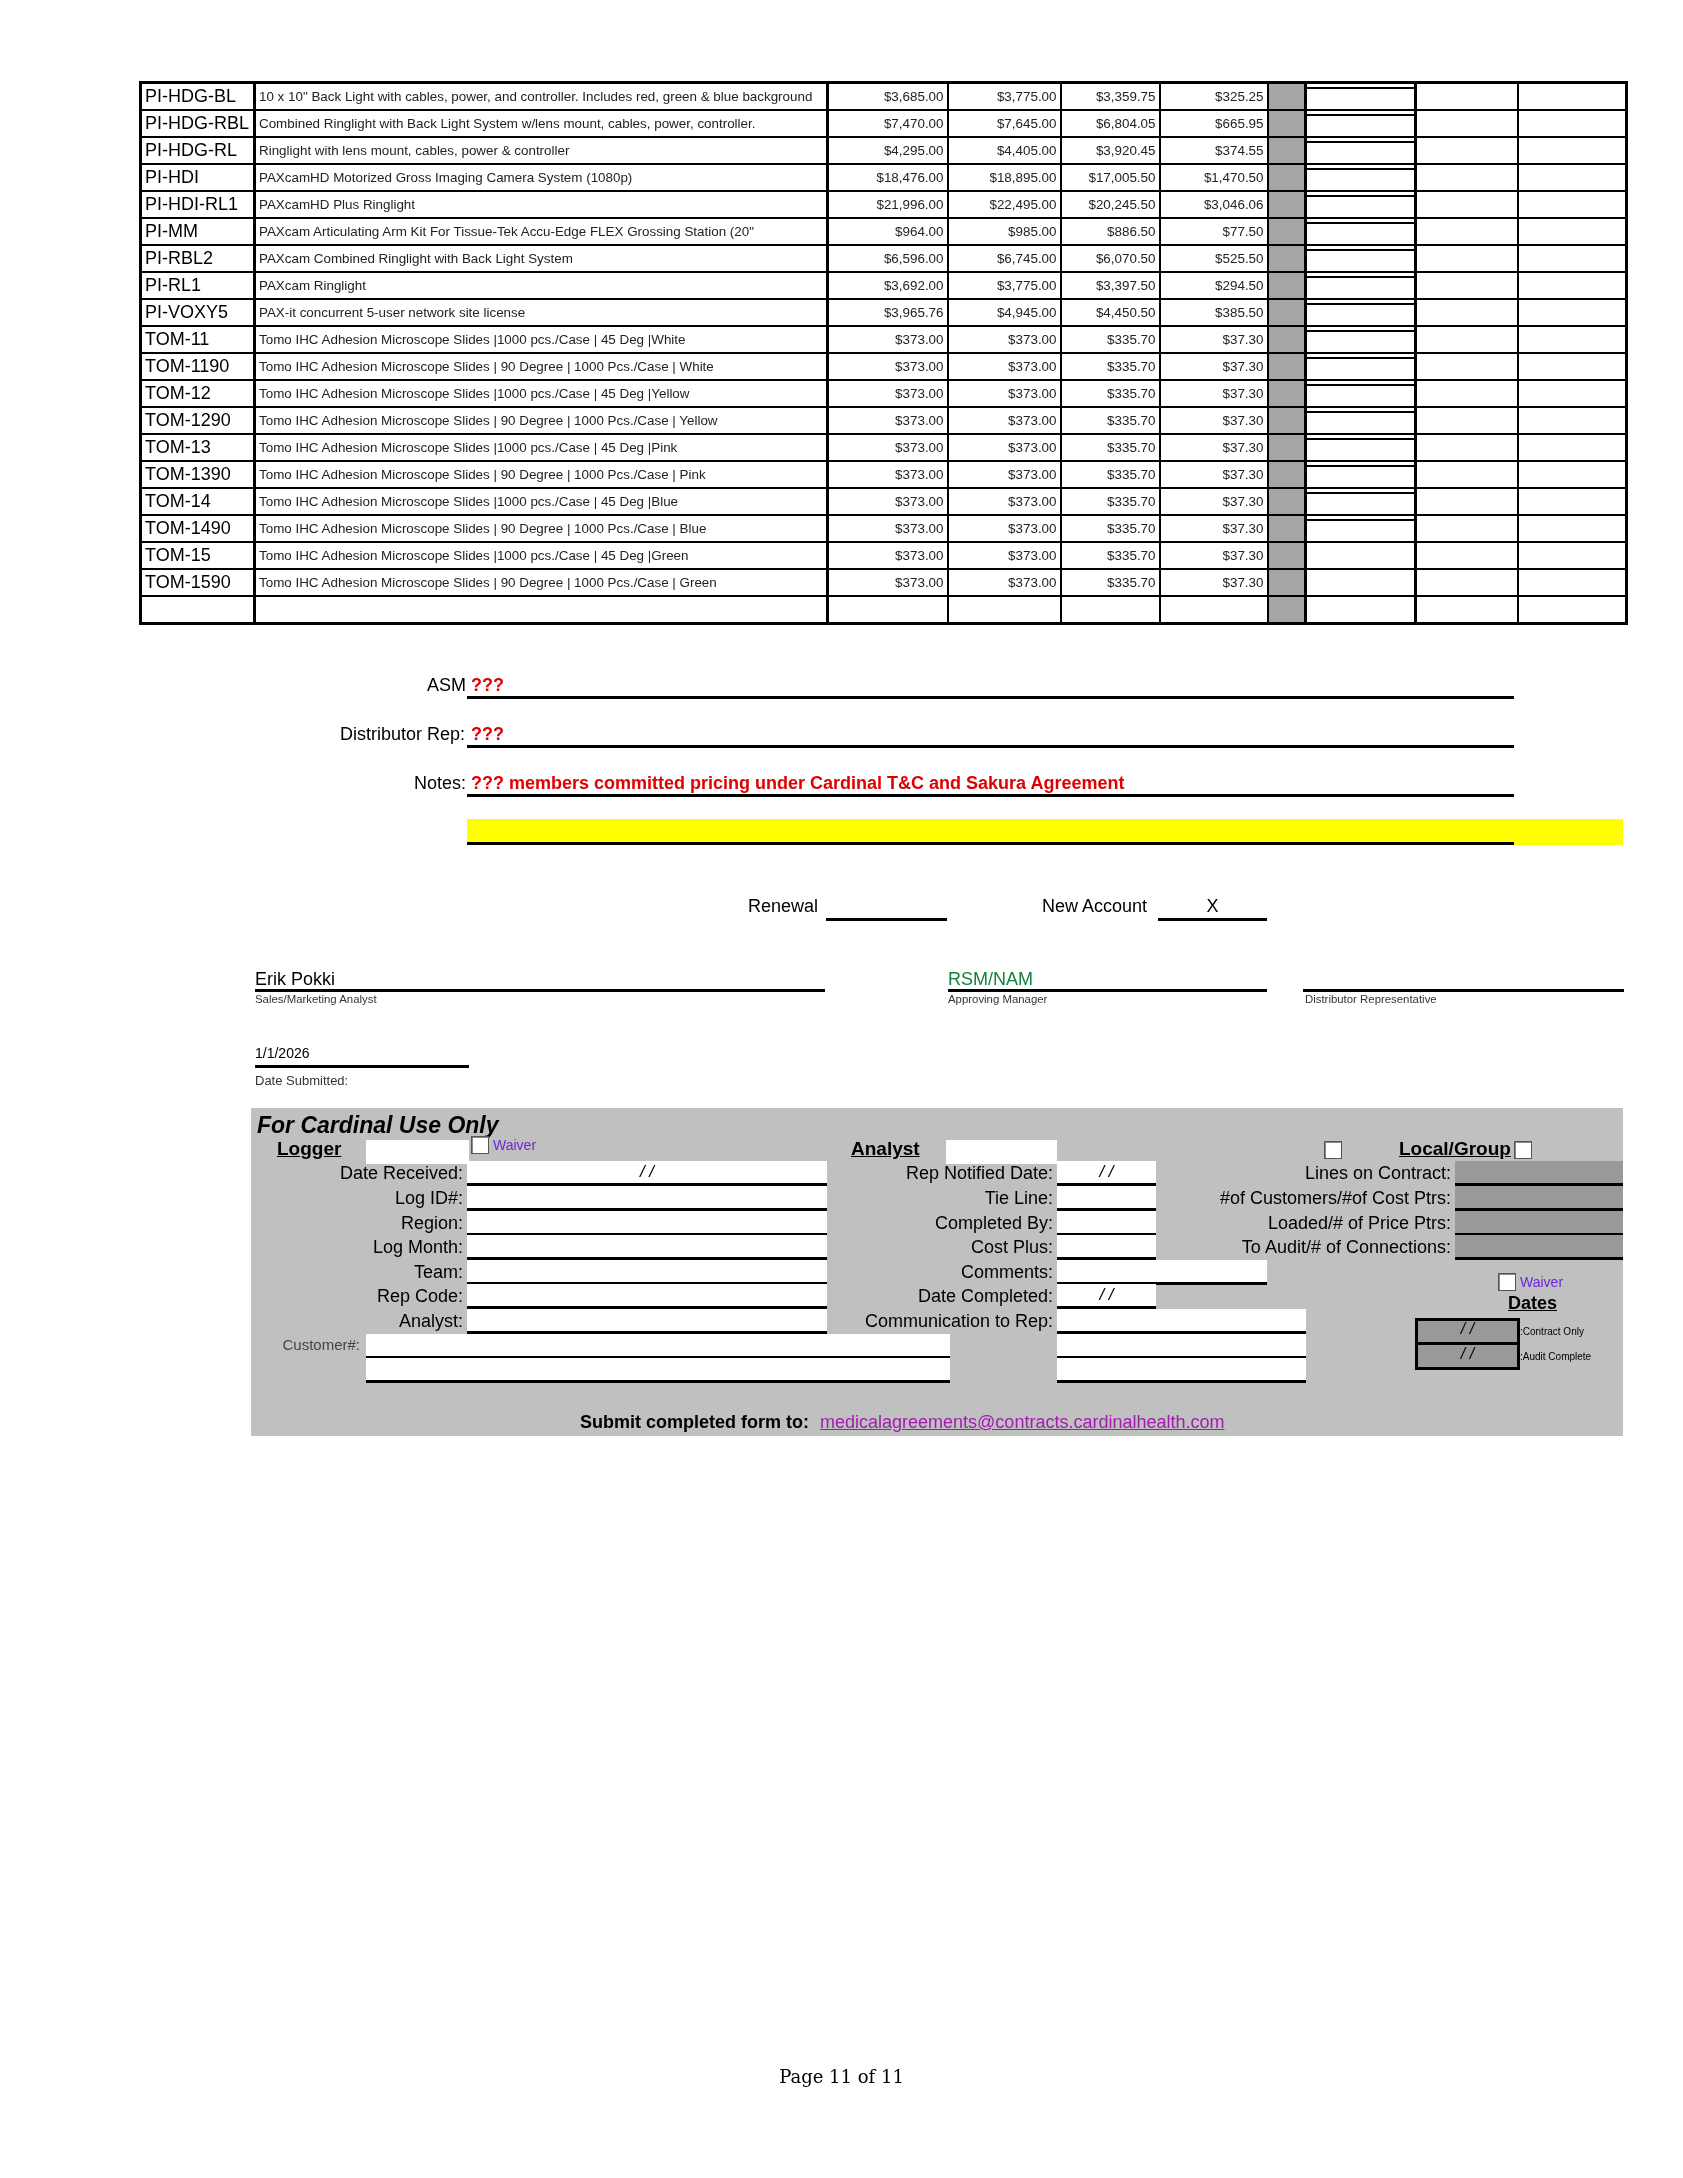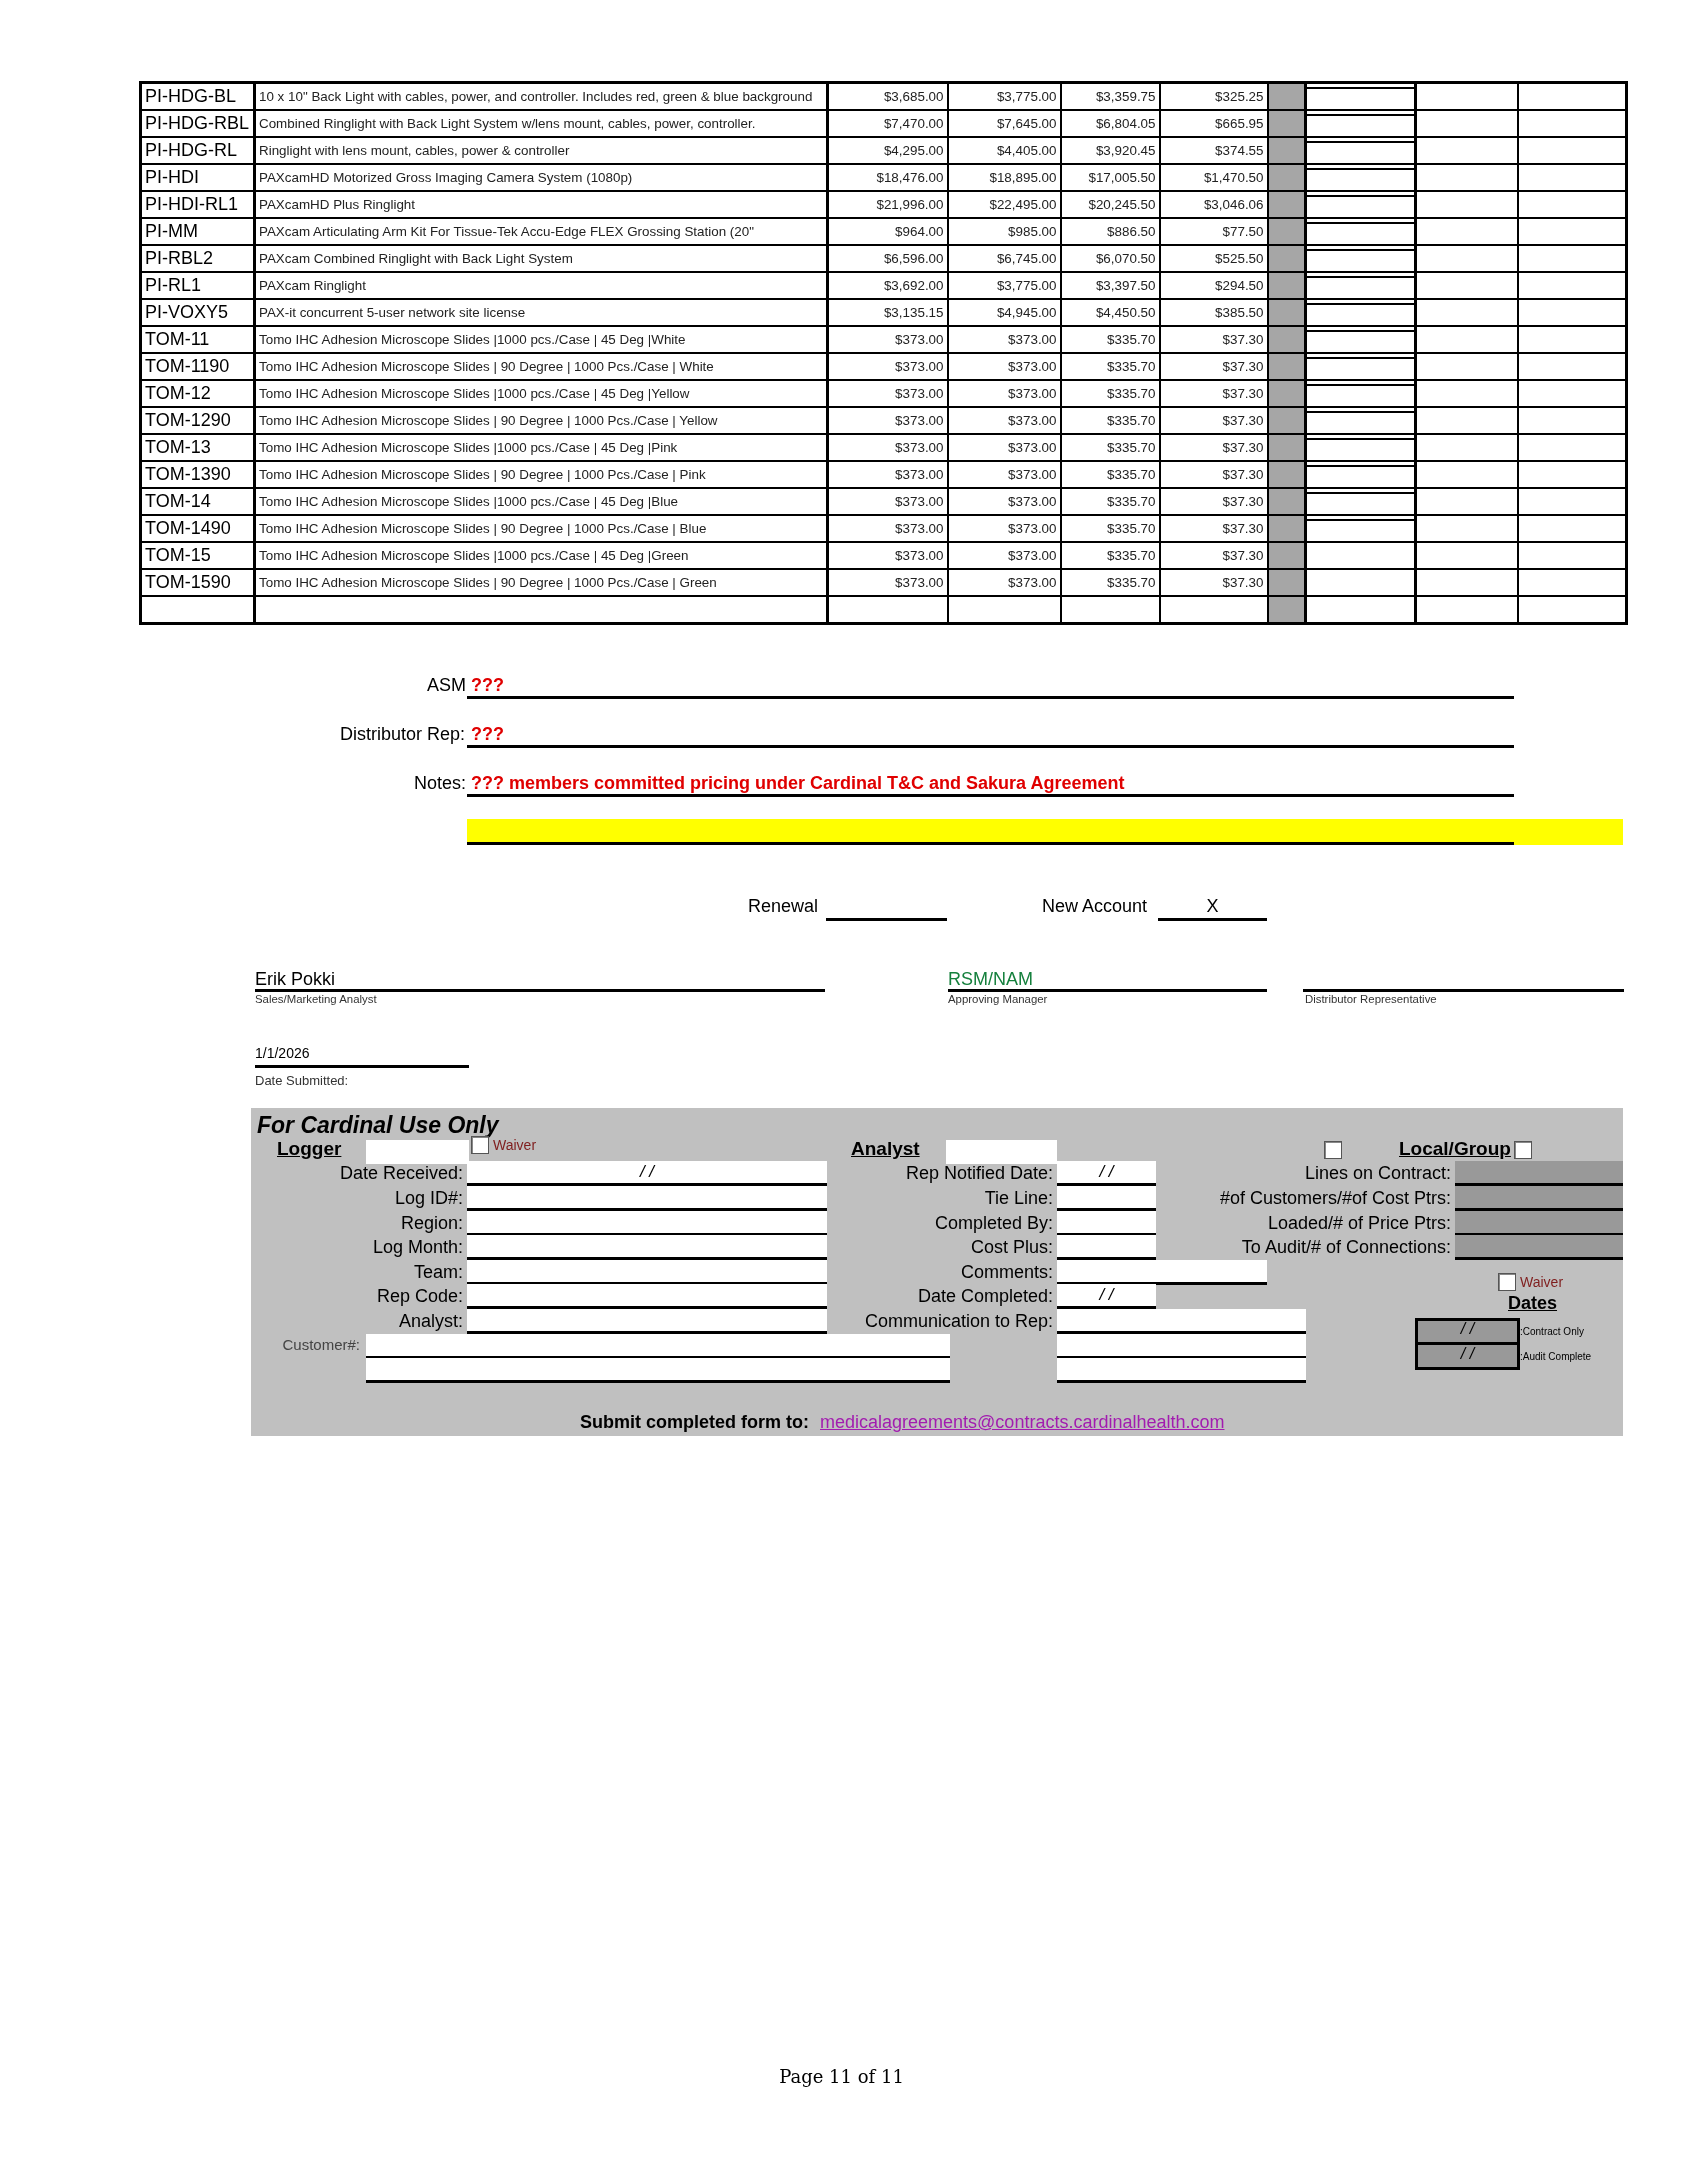--- a/index.html
+++ b/index.html
@@ -26,21 +26,21 @@
 
   
   #cardinal { position:absolute; left:251px; top:1108px; width:1372px; height:328px; background:#c0c0c0; }
   .c-title { position:absolute; left:6px; top:4px; font-size:23px; font-weight:bold; font-style:italic; }
   .c-head { position:absolute; font-size:19px; font-weight:bold; text-decoration:underline; }
   .c-lbl { position:absolute; font-size:18px; text-align:right; }
   .c-field { position:absolute; background:#fff; border-bottom:3px solid #000; height:22px; font-size:17px; text-align:center; font-style:italic; line-height:22px; }
   .c-field.dark { background:#999; }
   .c-white { position:absolute; background:#fff; }
   .cb { position:absolute; width:16px; height:16px; background:#fff; border:1px solid #555; box-shadow:inset 1px 1px 0 #888; }
-  .cb-lbl { position:absolute; font-size:14px; color:#7f1d1d; }
+  .cb-lbl { position:absolute; font-size:14px; color:#6d28d9; }
   .footer-submit { position:absolute; left:580px; top:1412px; font-size:18px; }
   .footer-submit b { font-weight:bold; }
   .footer-submit a { color:#a21caf; text-decoration:underline; margin-left:6px; }
   .page-num { position:absolute; left:0; width:1683px; top:2066px; text-align:center; font-family:"DejaVu Serif", serif; font-size:18px; }
 </style>
 </head>
 <body>
 
 <table id="price-table">
   <colgroup>
@@ -164,21 +164,21 @@
         <td class="gray"></td>
         <td class="box">
           <div class="inner"></div>
         </td>
         <td class="blank"></td>
         <td class="blank last"></td>
       </tr>
       <tr>
         <td class="code">PI-VOXY5</td>
         <td class="desc">PAX-it concurrent 5-user network site license</td>
-        <td class="num c1">$3,135.15</td>
+        <td class="num c1">$3,965.76</td>
         <td class="num">$4,945.00</td>
         <td class="num">$4,450.50</td>
         <td class="num">$385.50</td>
         <td class="gray"></td>
         <td class="box">
           <div class="inner"></div>
         </td>
         <td class="blank"></td>
         <td class="blank last"></td>
       </tr>

